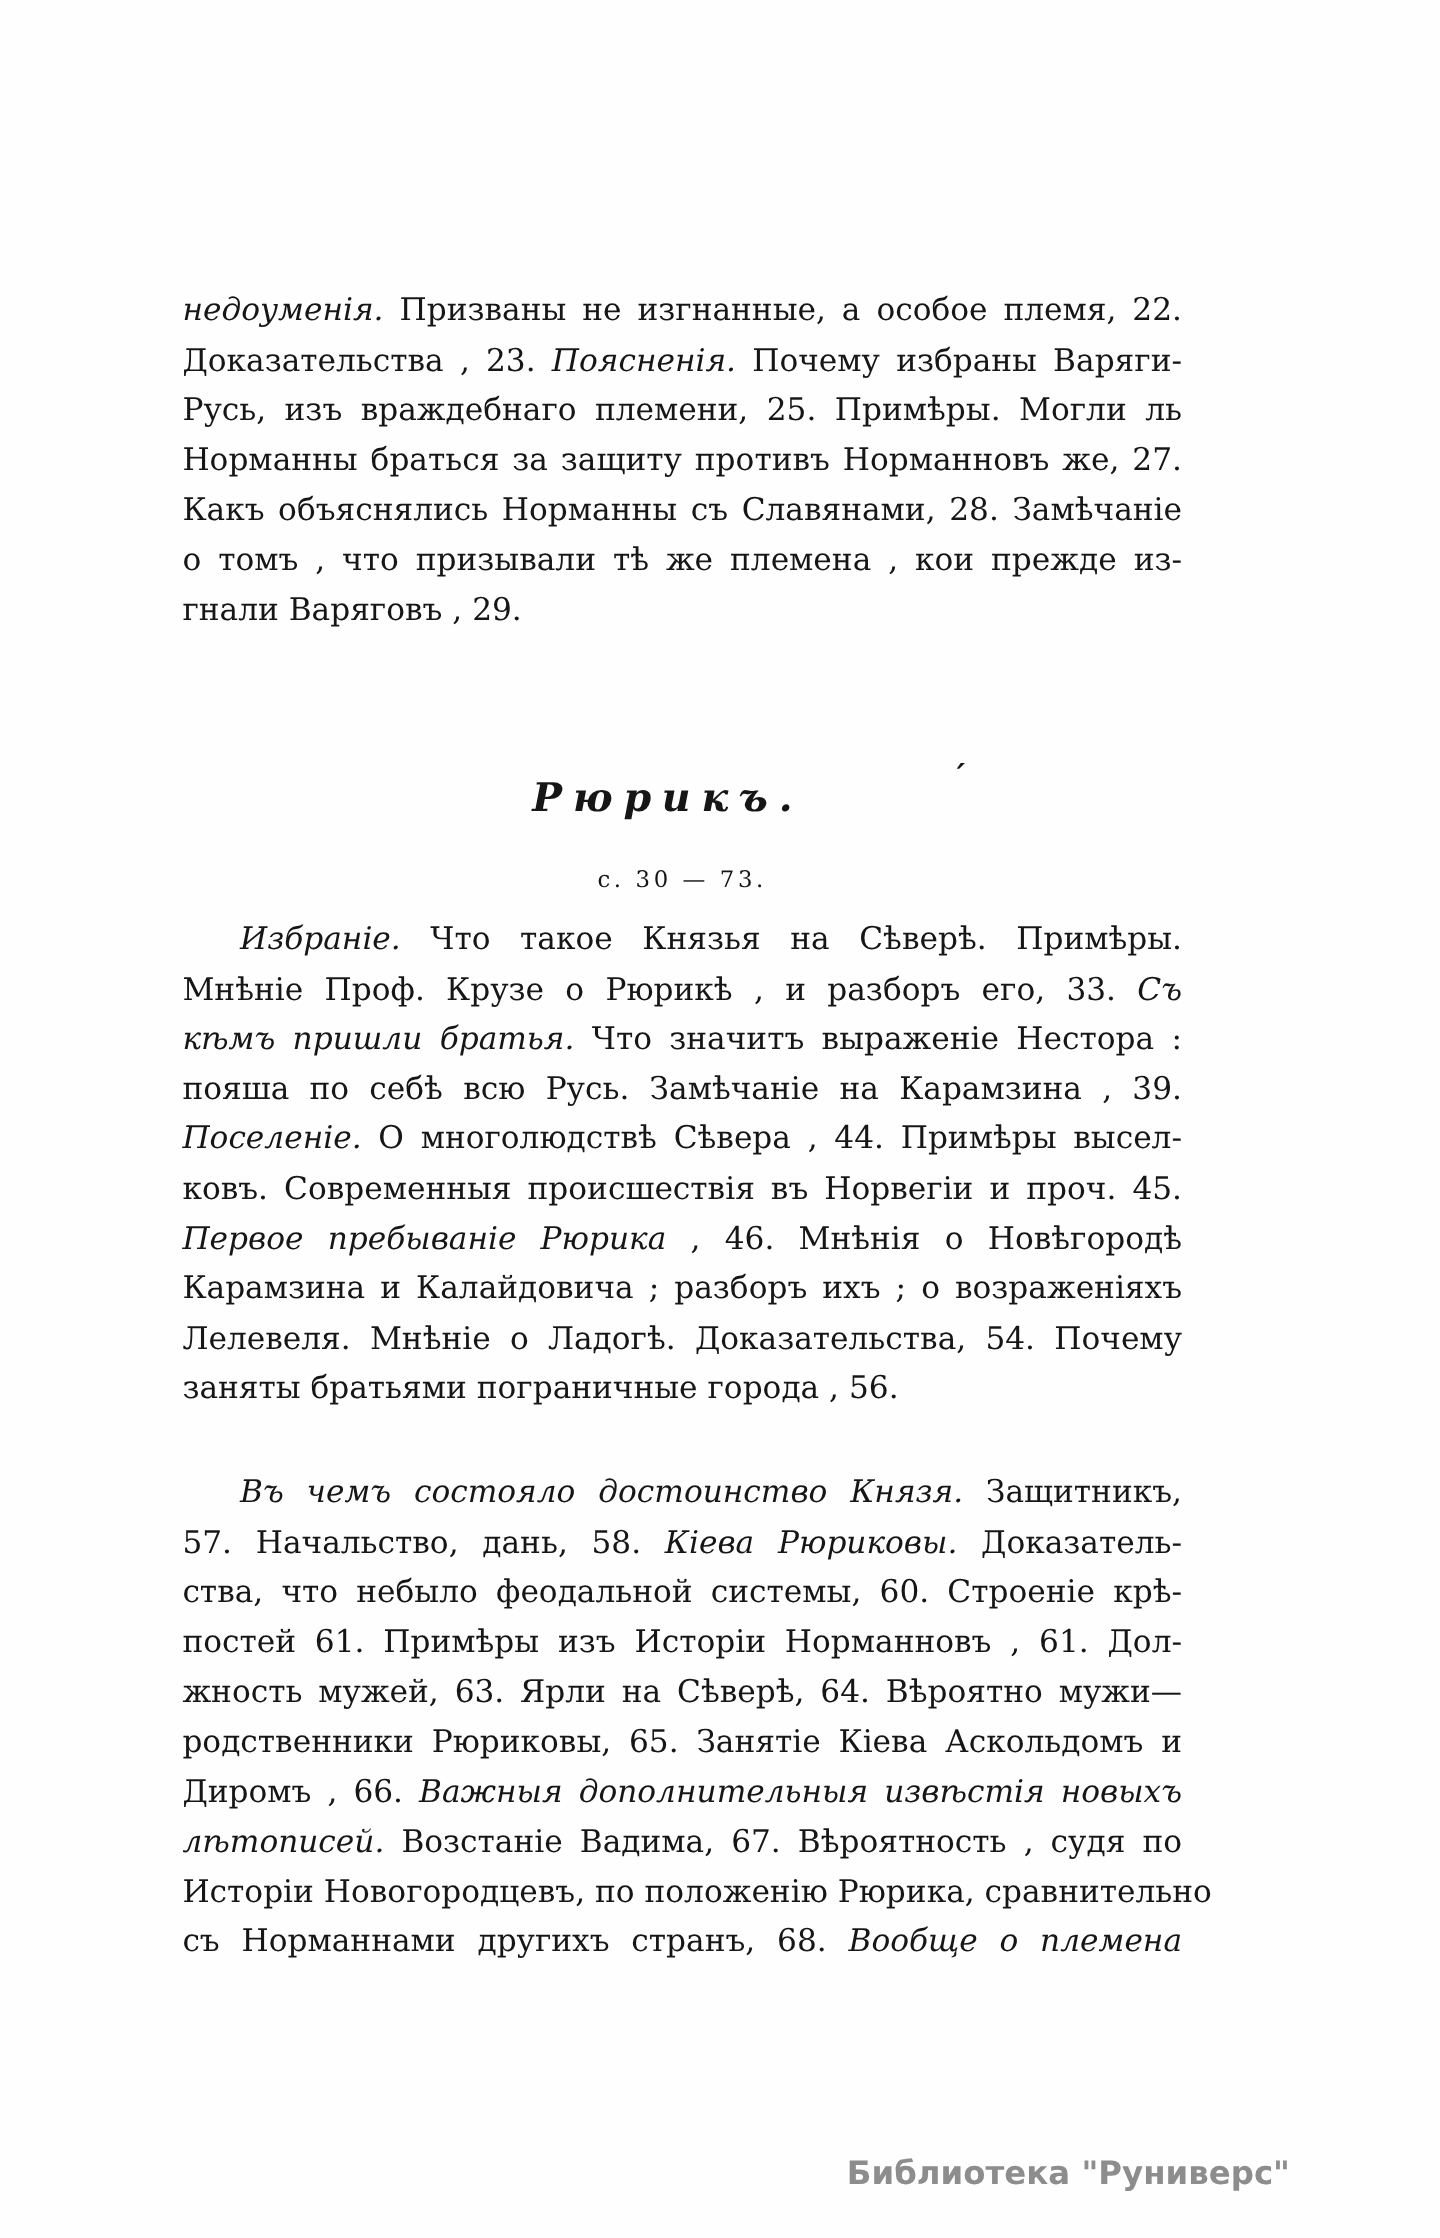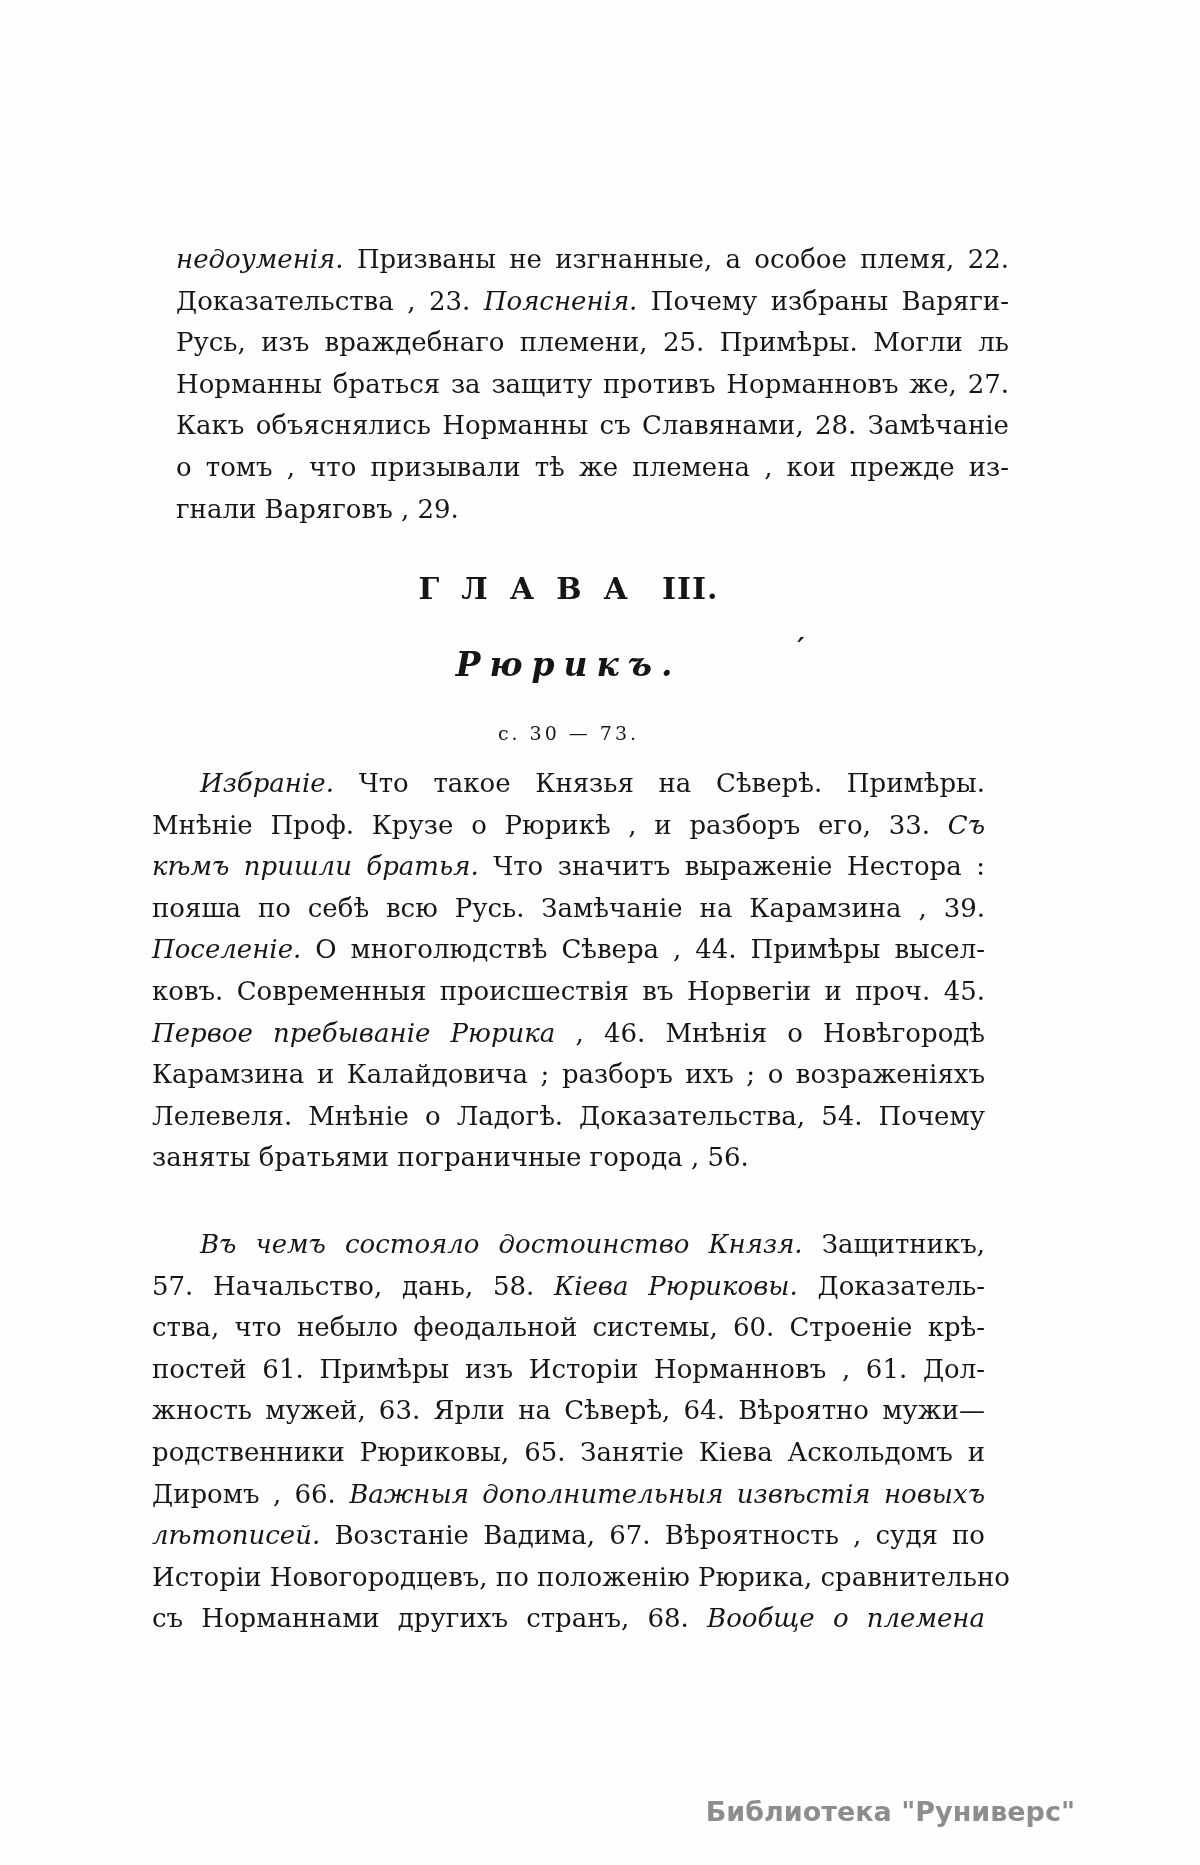--- a/index.html
+++ b/index.html
@@ -29,21 +29,21 @@
     text-align: center;
     font-size: 31px;
     font-weight: bold;
     letter-spacing: 2px;
   }
   .para {
     position: absolute;
     left: 152px;
     width: 833px;
   }
-  .p-a { top: 239px; margin-left: 24px; }
+  .p-a { top: 239px; }
   .p-b { top: 763px; }
   .p-c { top: 1224px; }
   .line {
     height: 41.6px;
     line-height: 41.6px;
     font-size: 26px;
     text-align: justify;
     text-align-last: justify;
     white-space: nowrap;
   }
@@ -66,21 +66,21 @@
     line-height: 38px;
     text-align: center;
     font-size: 30px;
     font-weight: bold;
   }
   .glava-word { letter-spacing: 22px; }
   .glava-num { letter-spacing: 1px; margin-left: 12px; }
   .title {
     position: absolute;
     top: 643px;
-    left: 152px;
+    left: 140px;
     width: 833px;
     height: 44px;
     line-height: 44px;
     text-align: center;
     font-size: 33px;
     font-weight: bold;
     font-style: italic;
     letter-spacing: 9px;
   }
   .title-mark {
@@ -123,23 +123,20 @@
   <div class="para p-a">
       <div class="line"><span class="it">недоуменія.</span><span> Призваны не изгнанные, а особое племя, 22.</span></div>
       <div class="line"><span>Доказательства , 23. </span><span class="it">Поясненія.</span><span> Почему избраны Варяги-</span></div>
       <div class="line"><span>Русь, изъ враждебнаго племени, 25. Примѣры. Могли ль</span></div>
       <div class="line"><span>Норманны браться за защиту противъ Норманновъ же, 27.</span></div>
       <div class="line"><span>Какъ объяснялись Норманны съ Славянами, 28. Замѣчаніе</span></div>
       <div class="line"><span>о томъ , что призывали тѣ же племена , кои прежде из-</span></div>
       <div class="line end"><span>гнали Варяговъ , 29.</span></div>
     </div>
 
-  <div class="glava">
-    <span class="glava-word">ГЛАВА</span><span class="glava-num">III.</span>
-  </div>
 
   <div class="title">Рюрикъ.</div>
 
   <div class="title-mark">´</div>
 
   <div class="pages-range">с. 30 — 73.</div>
 
   <div class="para p-b">
       <div class="line indent"><span class="it">Избраніе.</span><span> Что такое Князья на Сѣверѣ. Примѣры.</span></div>
       <div class="line"><span>Мнѣніе Проф. Крузе о Рюрикѣ , и разборъ его, 33. </span><span class="it">Съ</span></div>

